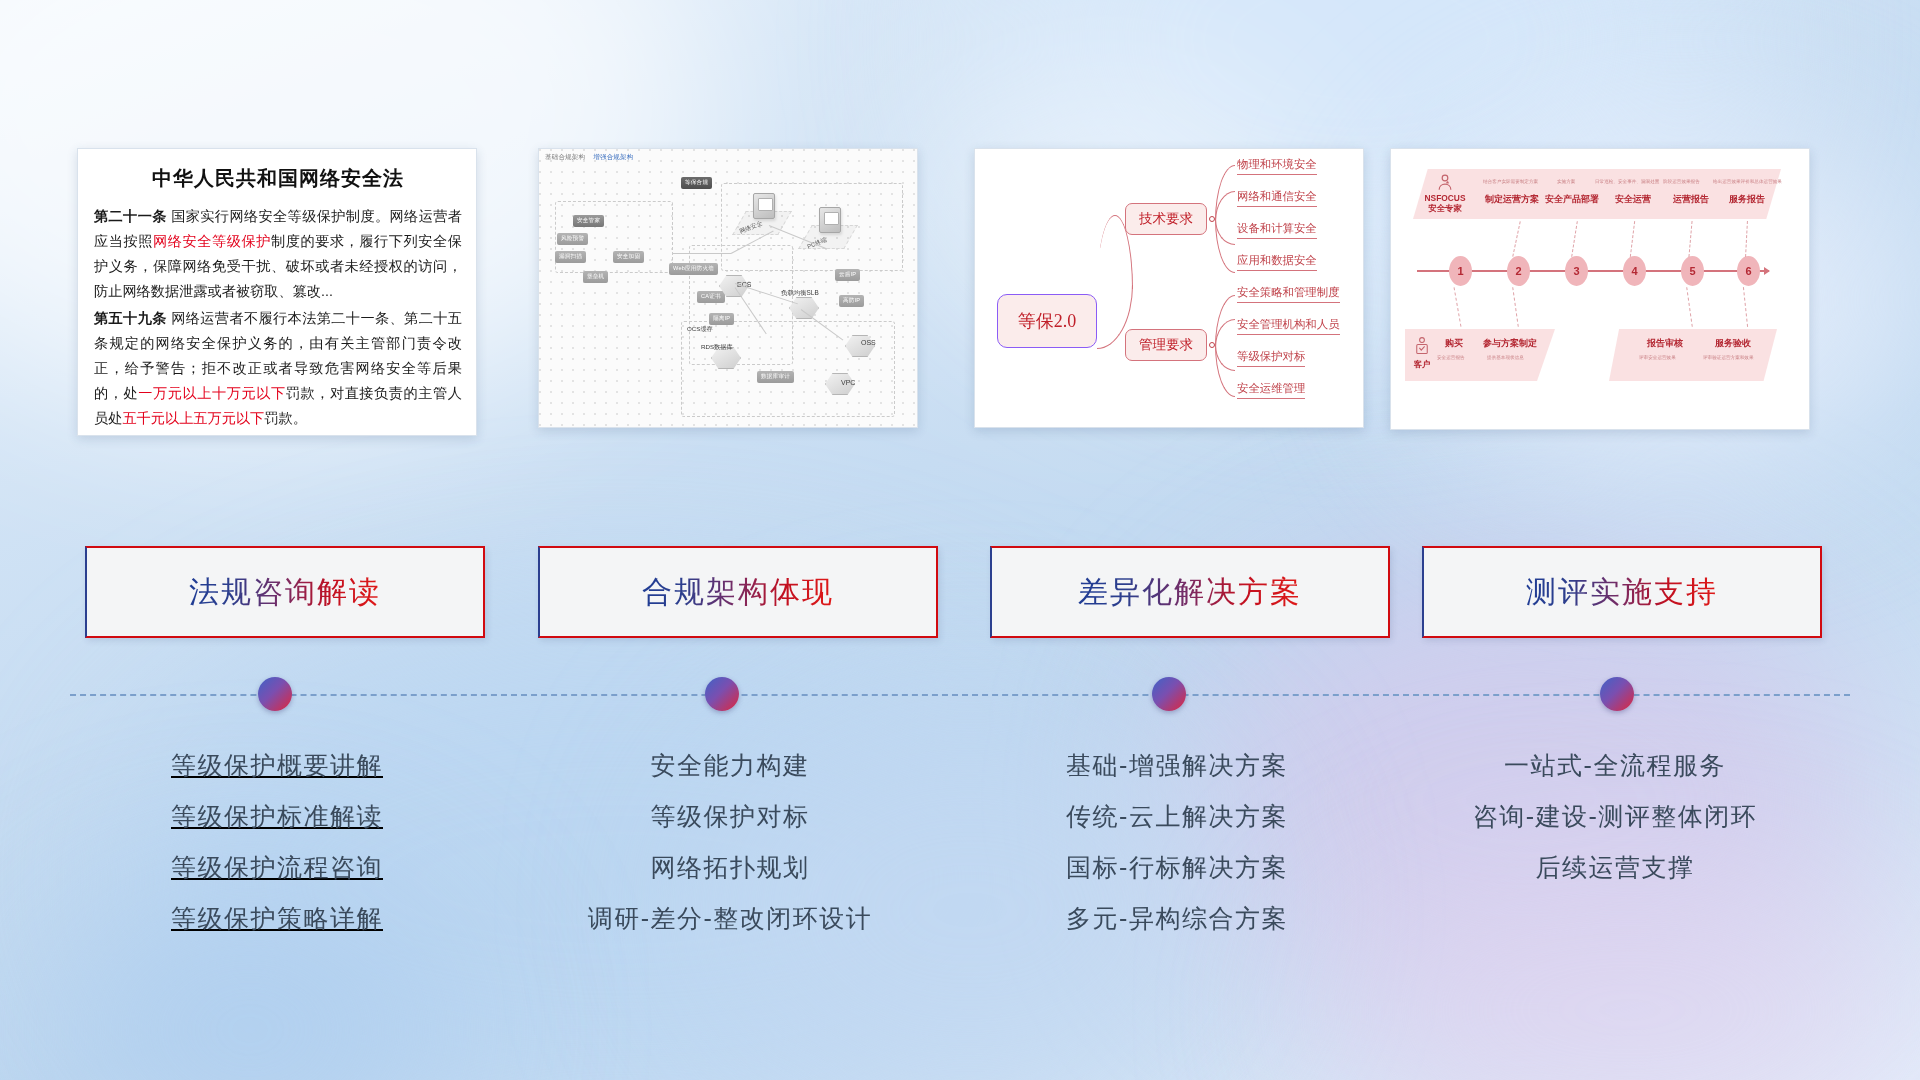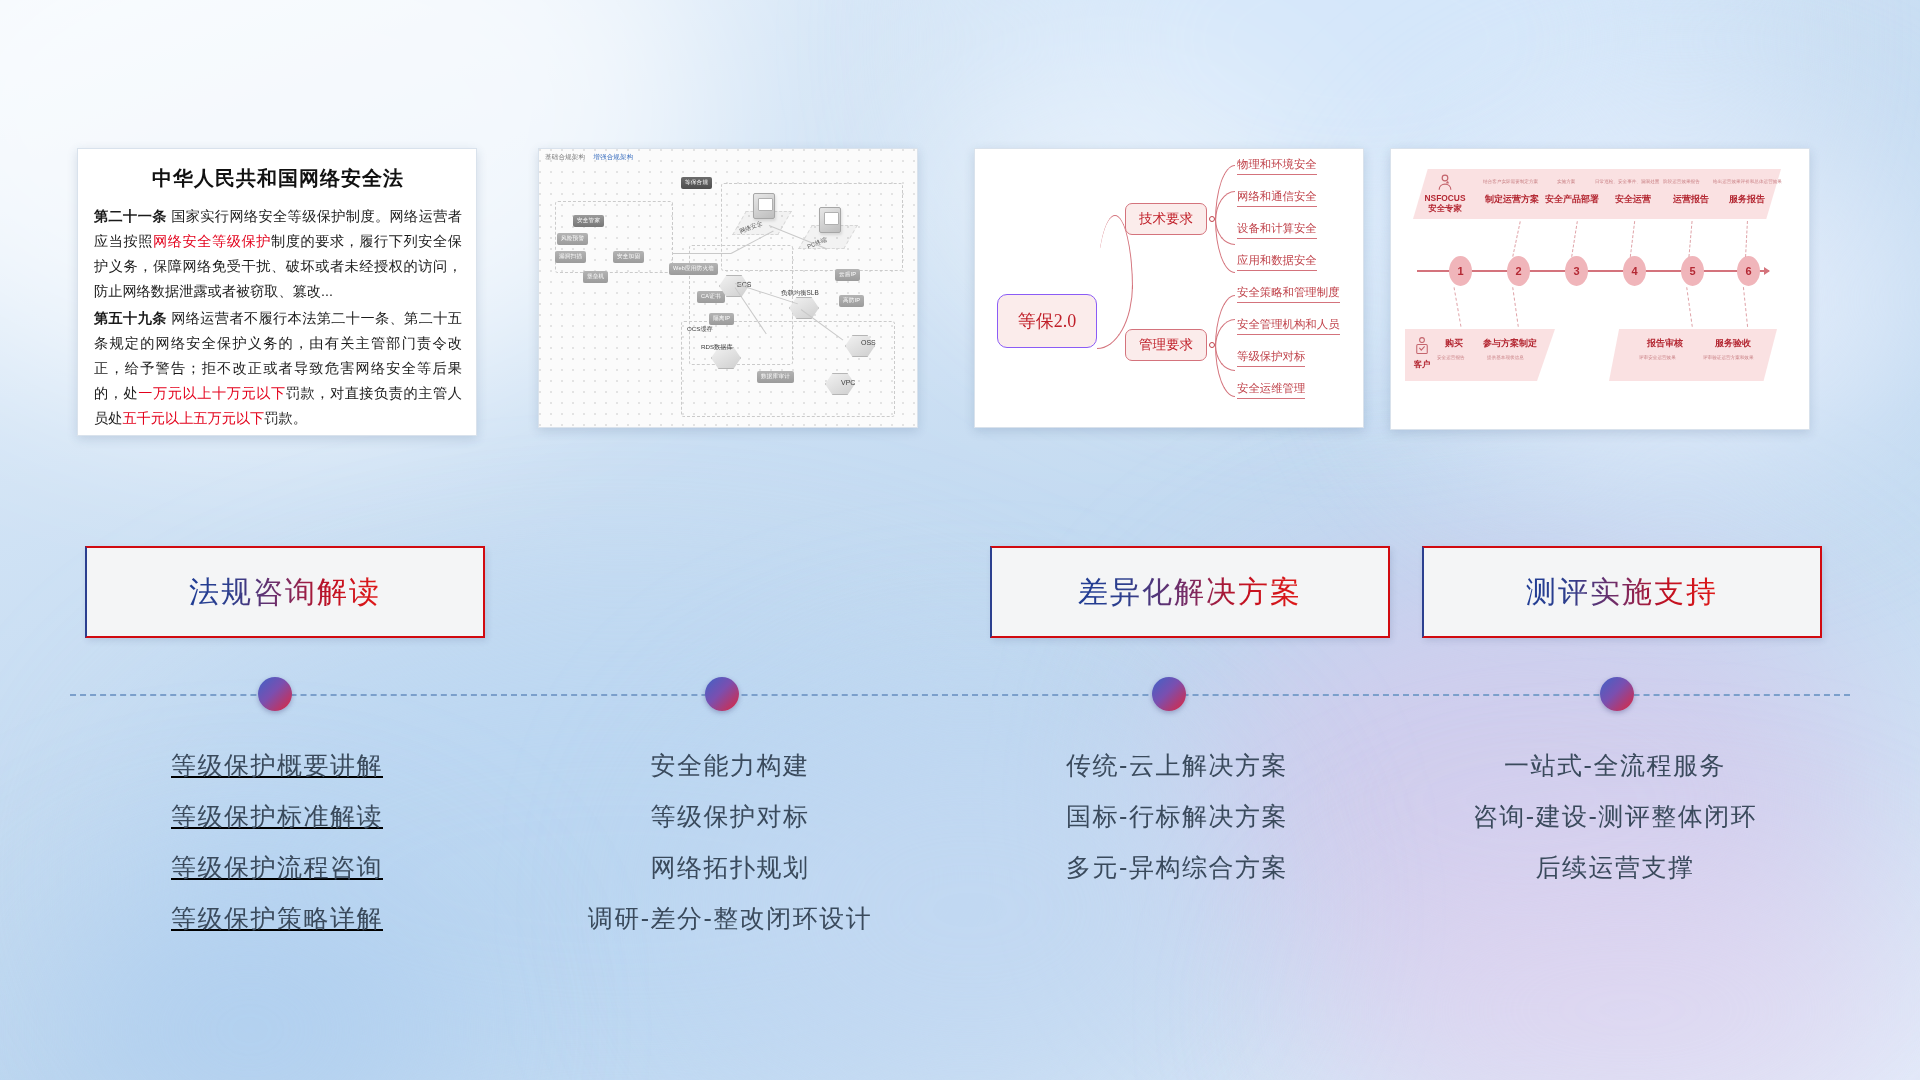--- a/index.html
+++ b/index.html
@@ -382,20 +382,23 @@
       <div class="nsf-t" style="left:324px; top:188px;">服务验收</div>
       <div class="nsf-s" style="left:312px; top:206px;">评审验证运营方案和效果</div>
     </div>
   </div>
 </div>
 
 <div class="headers">
   <div class="hdr" id="hdr-1">
     <span>法规咨询解读</span>
   </div>
+  <div class="hdr" id="hdr-2">
+    <span>合规架构体现</span>
+  </div>
   <div class="hdr" id="hdr-3">
     <span>差异化解决方案</span>
   </div>
   <div class="hdr" id="hdr-4">
     <span>测评实施支持</span>
   </div>
 </div>
 
 <div class="timeline">
   <div class="tl-line"></div>
@@ -412,20 +415,21 @@
     <div class="item">等级保护流程咨询</div>
     <div class="item">等级保护策略详解</div>
   </div>
   <div class="col" id="col-2">
     <div class="item">安全能力构建</div>
     <div class="item">等级保护对标</div>
     <div class="item">网络拓扑规划</div>
     <div class="item">调研-差分-整改闭环设计</div>
   </div>
   <div class="col" id="col-3">
+    <div class="item">基础-增强解决方案</div>
     <div class="item">传统-云上解决方案</div>
     <div class="item">国标-行标解决方案</div>
     <div class="item">多元-异构综合方案</div>
   </div>
   <div class="col" id="col-4">
     <div class="item">一站式-全流程服务</div>
     <div class="item">咨询-建设-测评整体闭环</div>
     <div class="item">后续运营支撑</div>
   </div>
 </div>

